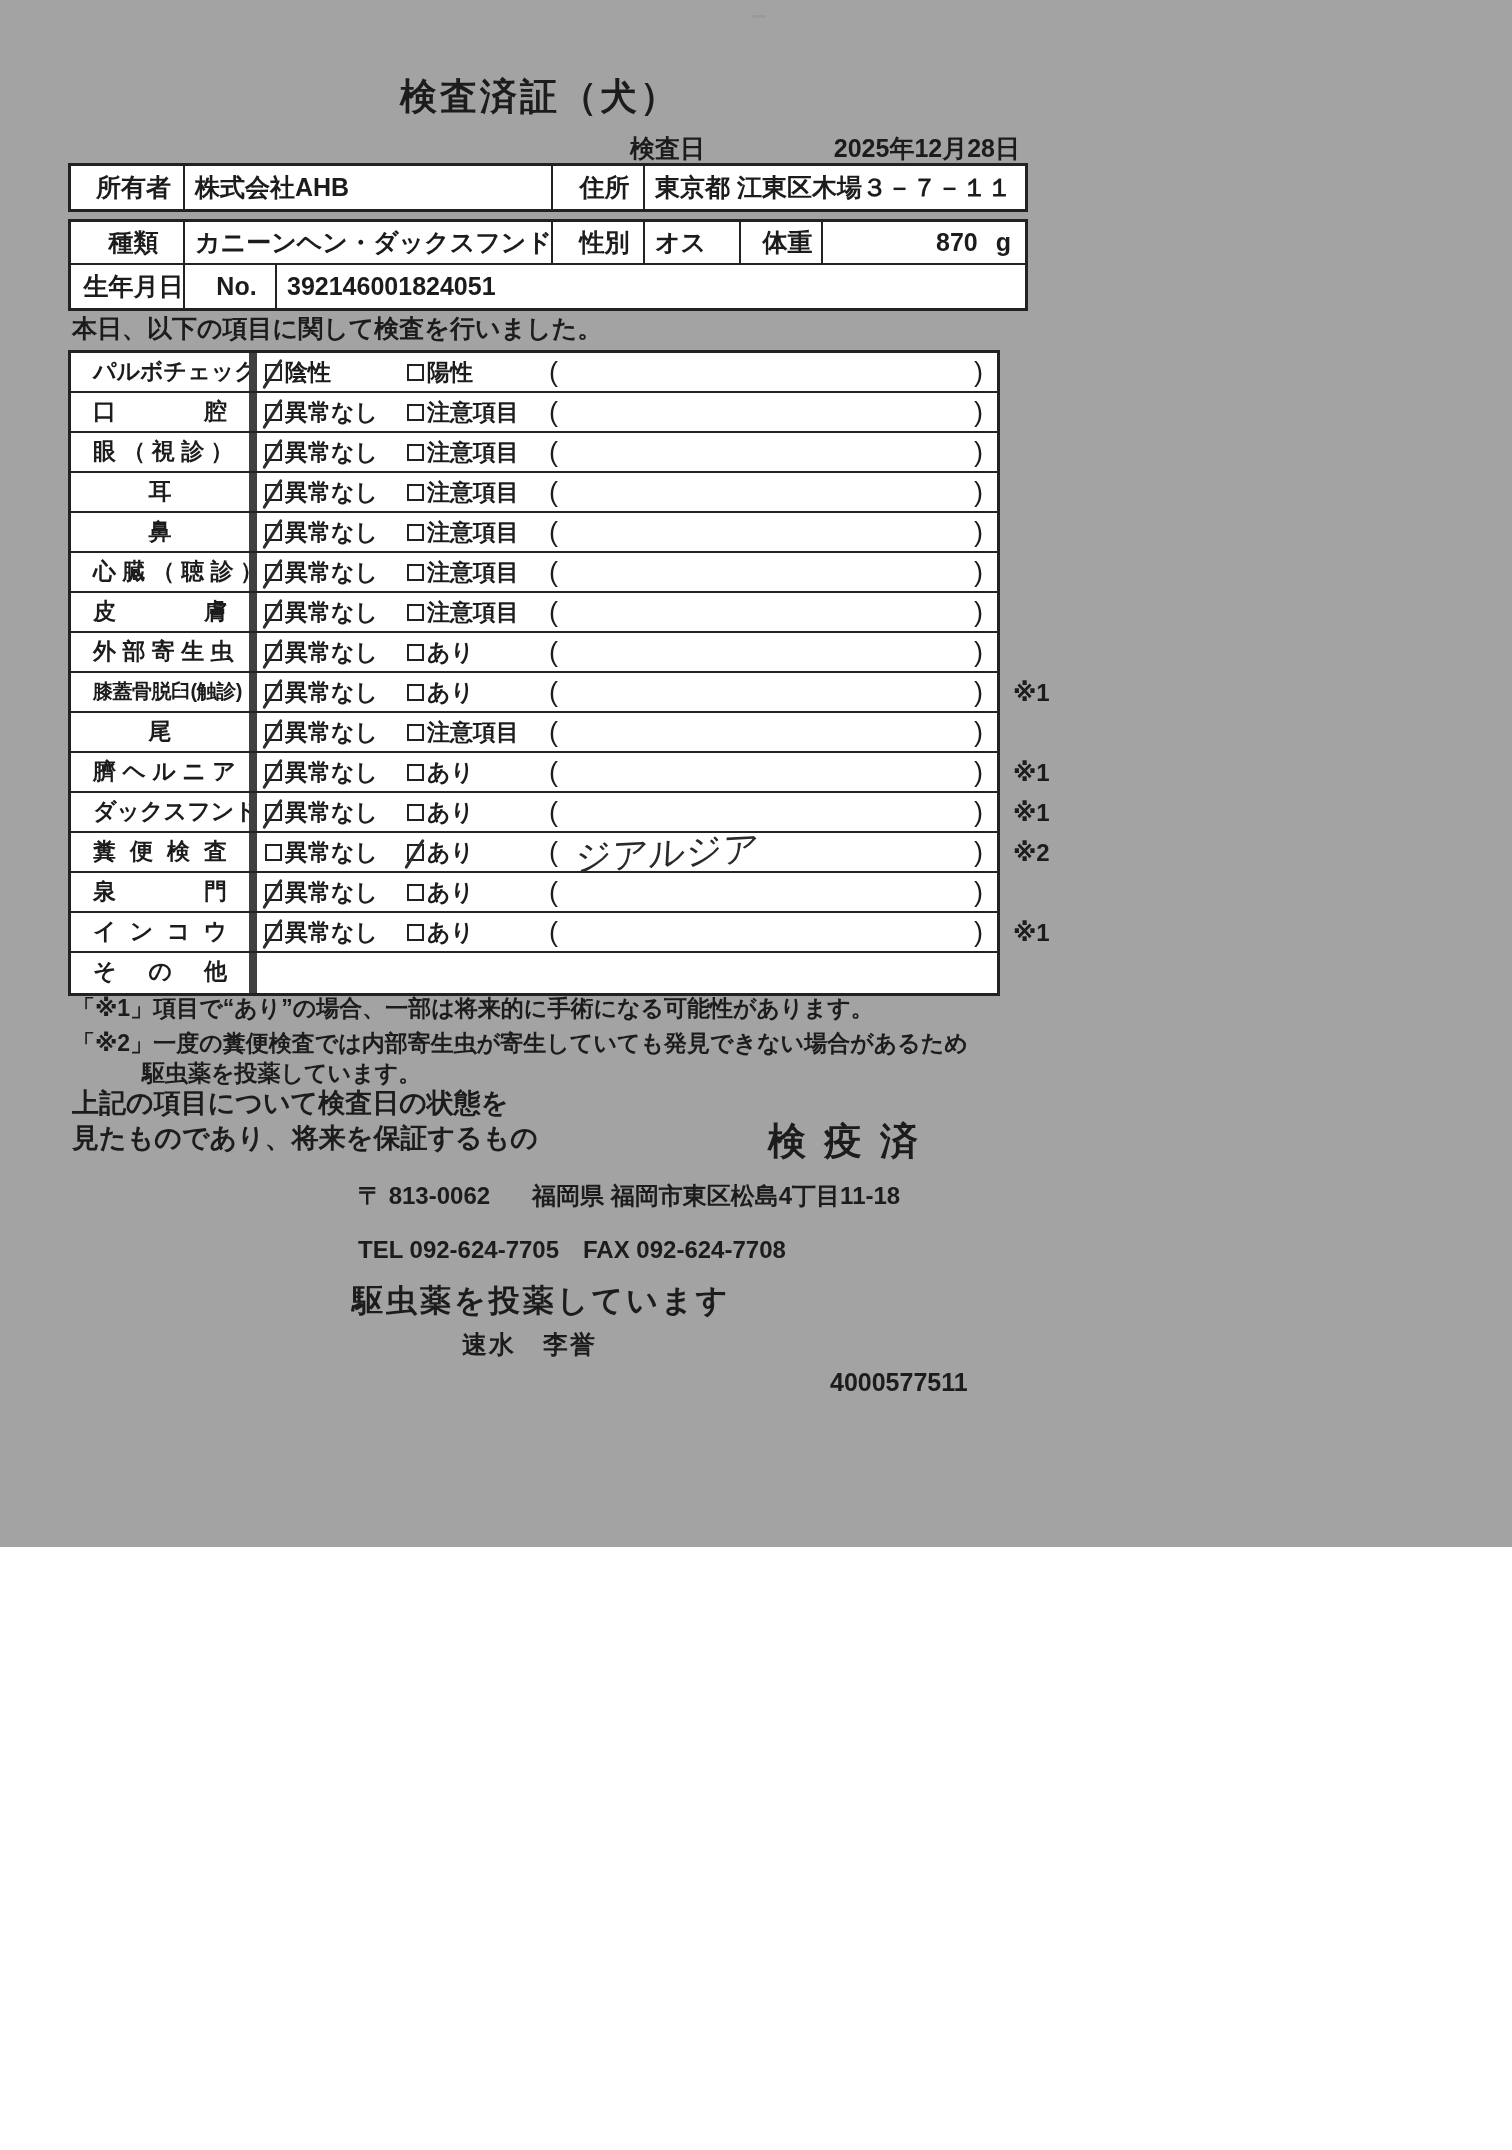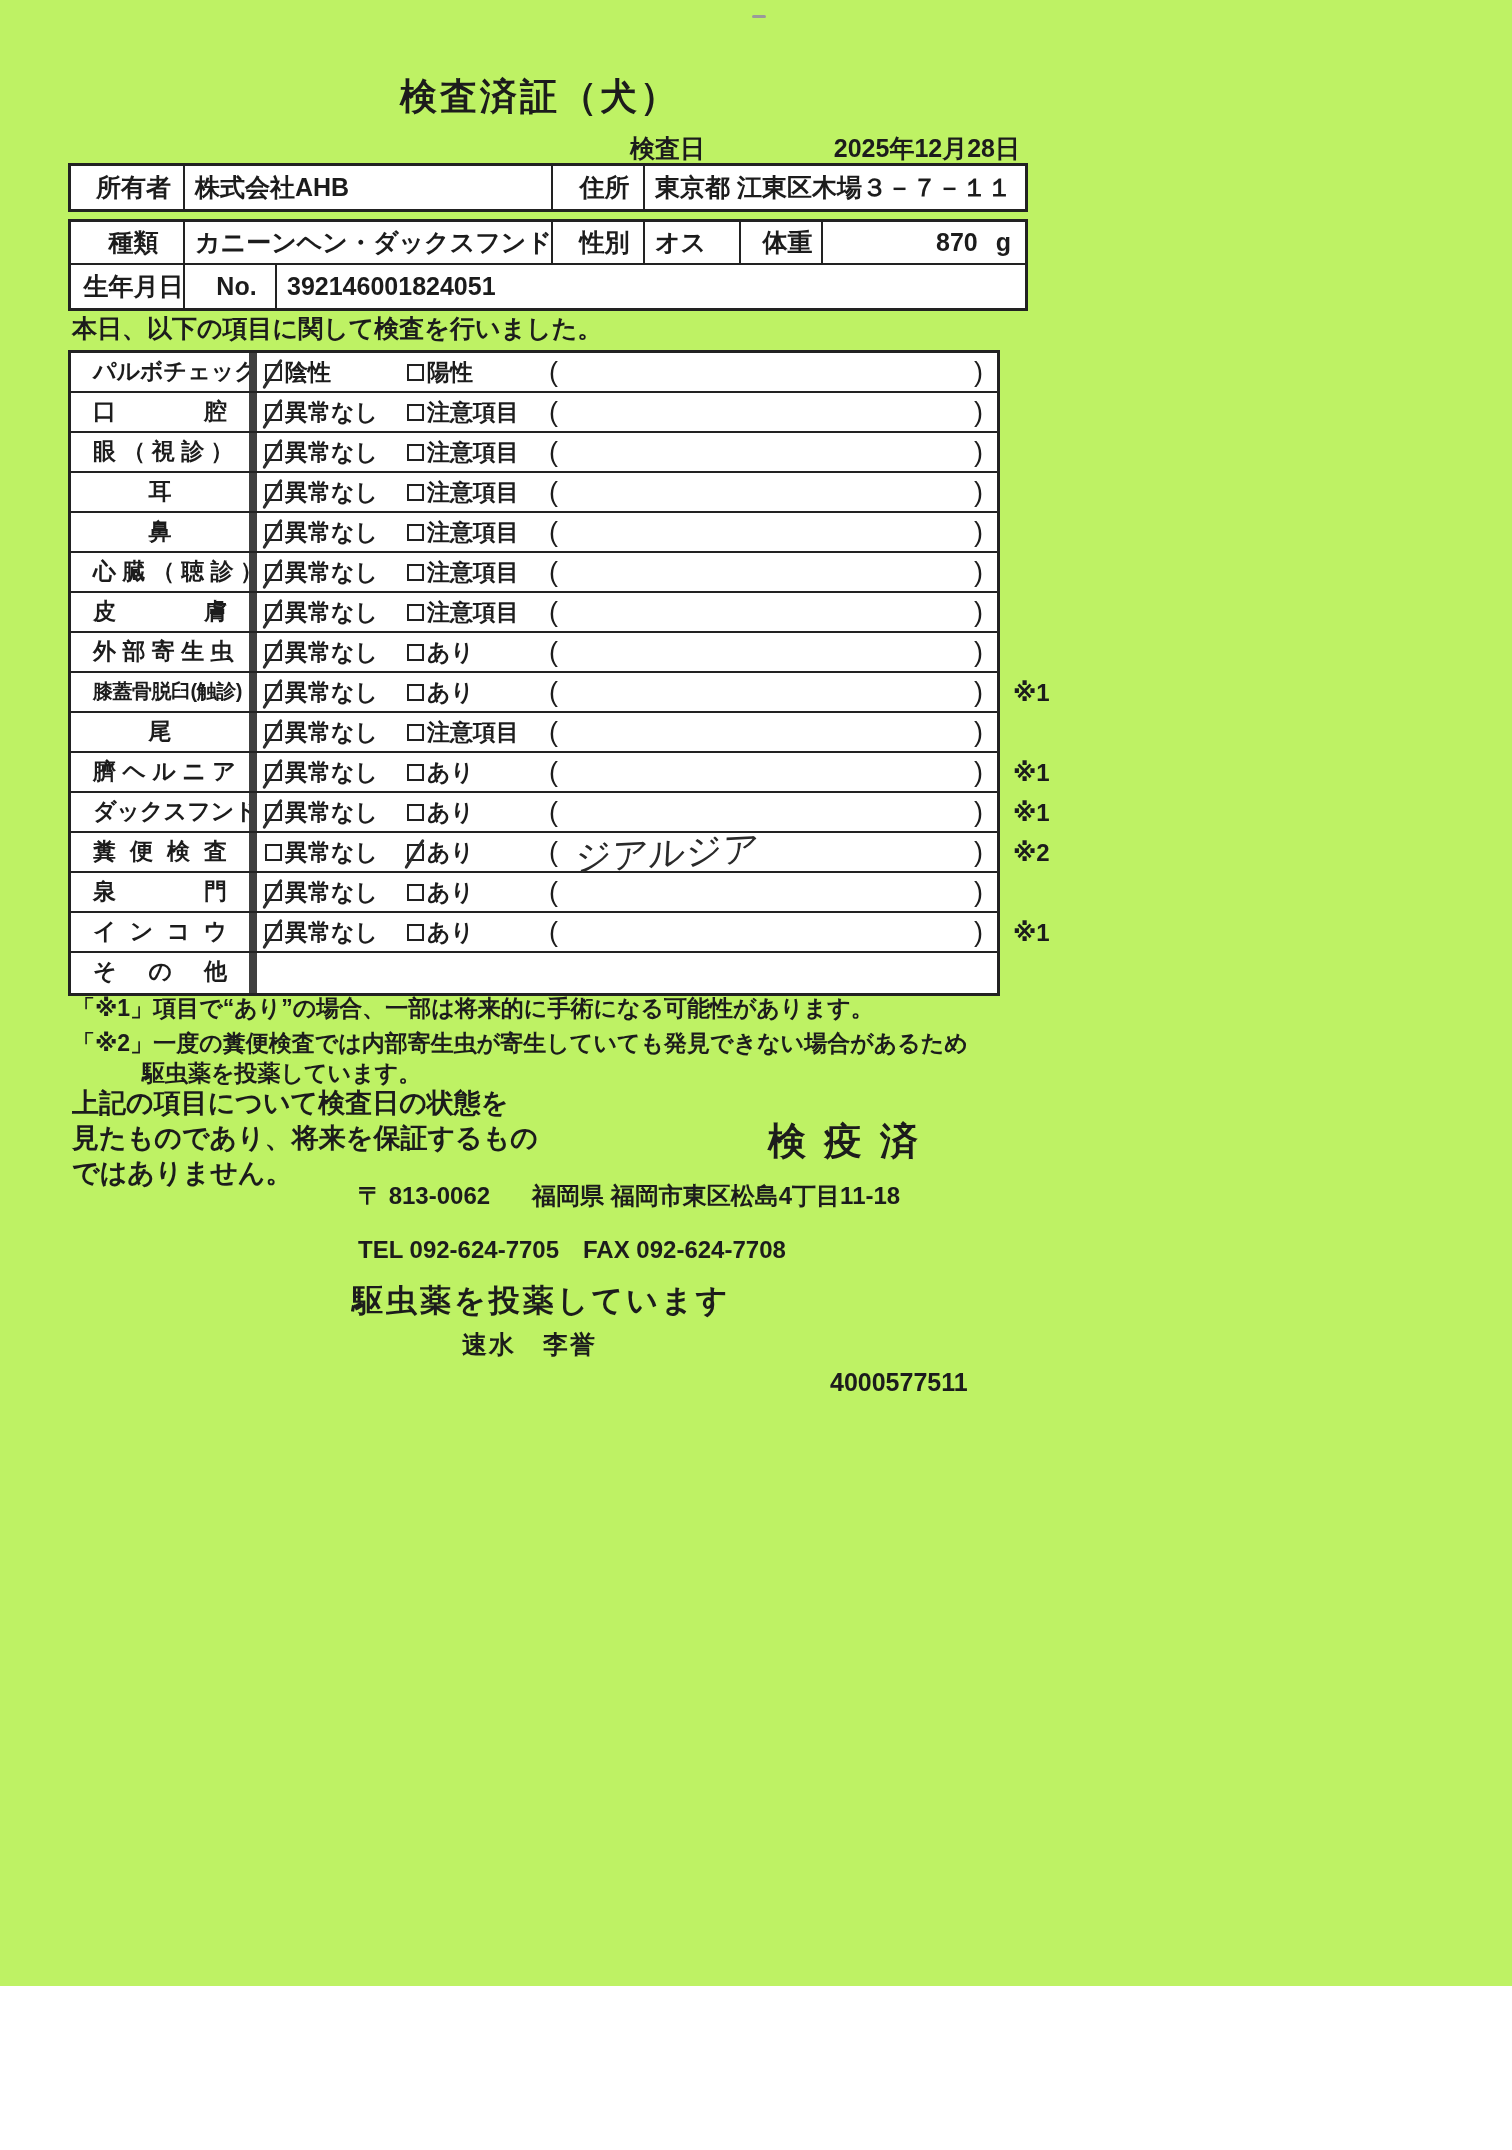--- a/index.html
+++ b/index.html
@@ -2,21 +2,21 @@
 <html><head>
 <meta charset="utf-8">
 <style>
   *{margin:0;padding:0;box-sizing:border-box;}
   html,body{background:#ffffff;}
   body{
     width:1512px;height:2150px;
     font-family:"Liberation Sans","DejaVu Sans",sans-serif;
     color:#1c1c1c;
   }
-  .page{position:relative;width:1512px;height:1986px;background:#bef264;overflow:hidden;font-weight:600;}
+  .page{position:relative;width:1512px;height:1547px;background:#a3a3a3;overflow:hidden;font-weight:600;}
 
   
   .doc-title{position:absolute;top:72px;left:0;width:1080px;text-align:center;
     font-size:37px;font-weight:700;letter-spacing:3px;}
   .date-row{position:absolute;top:132px;left:630px;width:390px;display:flex;
     justify-content:space-between;font-size:25px;}
   .date-row .dl{font-weight:700;}
 
   
   .tbl{position:absolute;left:68px;width:960px;border:3px solid #222;background:#fff;}
@@ -406,21 +406,20 @@
 
   </div>
 
   <div class="note-1">「※1」項目で“あり”の場合、一部は将来的に手術になる可能性があります。</div>
   <div class="note-2a">「※2」一度の糞便検査では内部寄生虫が寄生していても発見できない場合があるため</div>
   <div class="note-2b">駆虫薬を投薬しています。</div>
 
   <div class="statement">
     <div>上記の項目について検査日の状態を</div>
     <div>見たものであり、将来を保証するもの</div>
-    <div>ではありません。</div>
   </div>
 
   <div class="stamp">検疫済</div>
 
   <div class="postal-line">
     <span>〒 813-0062</span><span class="addr">福岡県 福岡市東区松島4丁目11-18</span>
   </div>
   <div class="tel-line">TEL 092-624-7705　FAX 092-624-7708</div>
   <div class="clinic">駆虫薬を投薬しています</div>
   <div class="vet">速水　李誉</div>

